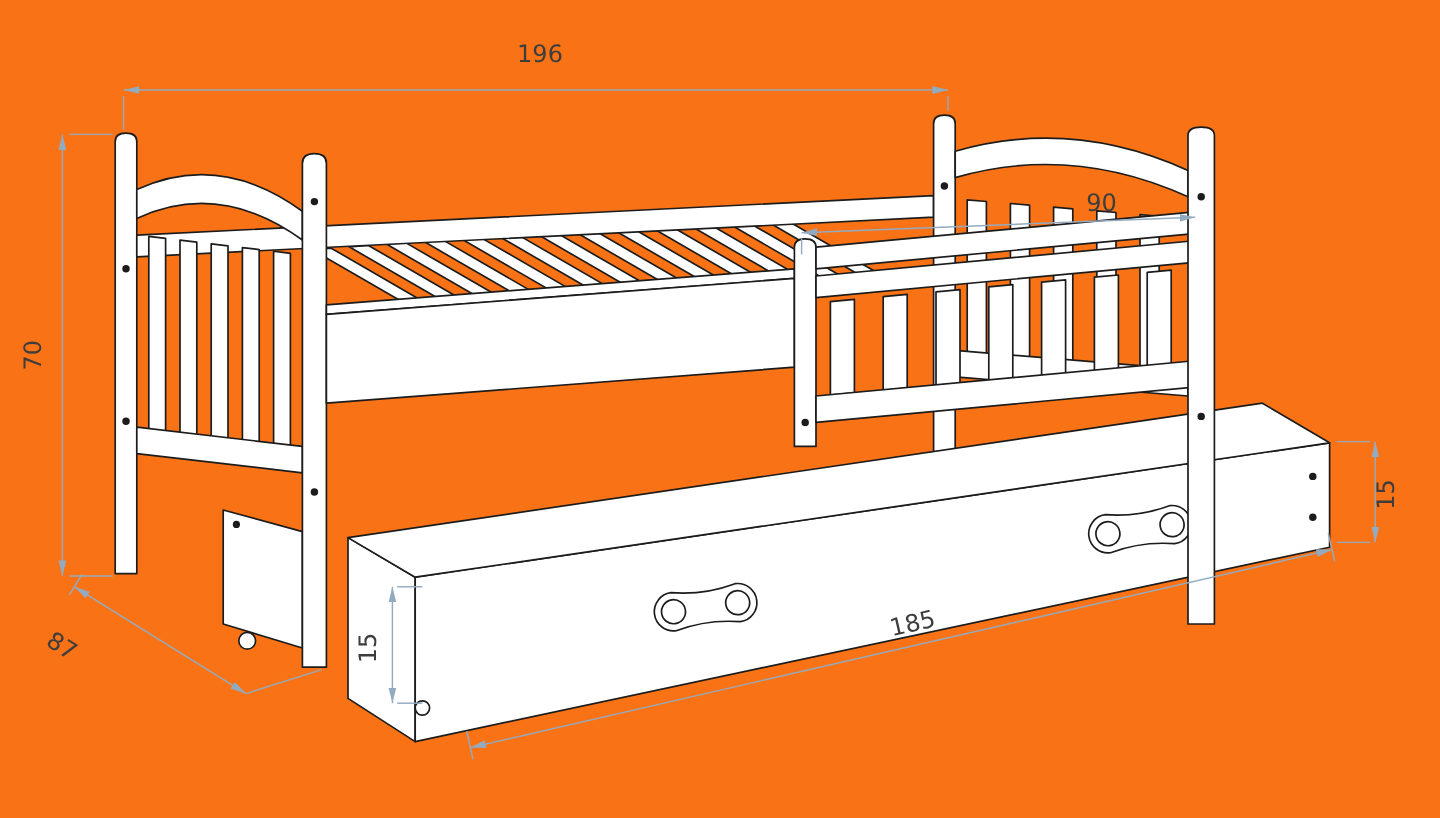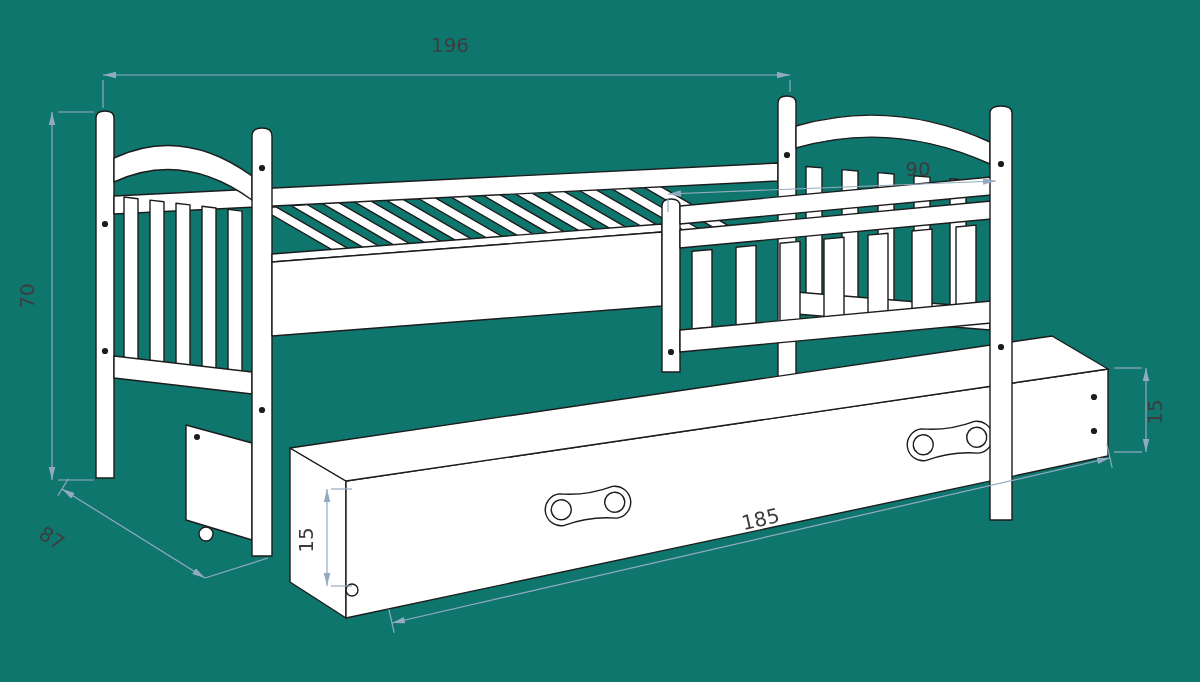--- a/index.html
+++ b/index.html
@@ -1,16 +1,16 @@
 <!DOCTYPE html>
 <html><head>
 <meta charset="utf-8">
 <style>
   html,body{margin:0;padding:0;background:#ffffff;}
-  .stage{position:relative;width:1200px;height:682px;background:#0f766e;overflow:hidden;margin:0 auto;}
+  .stage{position:relative;width:1200px;height:682px;background:#f97316;overflow:hidden;margin:0 auto;}
   svg{display:block;width:1200px;height:682px;}
   .draw{fill:none;stroke-width:1.4;stroke-linecap:round;stroke-linejoin:round;}
   .wh{fill:#ffffff;}
   .dot{stroke:none;}
   .dims{fill:none;stroke-width:1.2;stroke-linecap:butt;}
   .dim-label{font:20px "DejaVu Sans", sans-serif;}
 </style>
 </head>
 <body>
 

